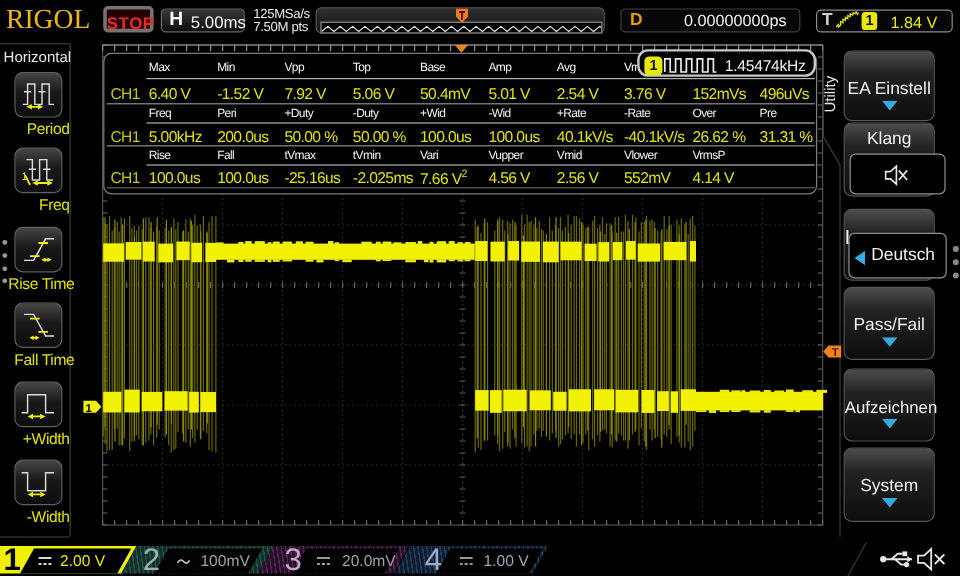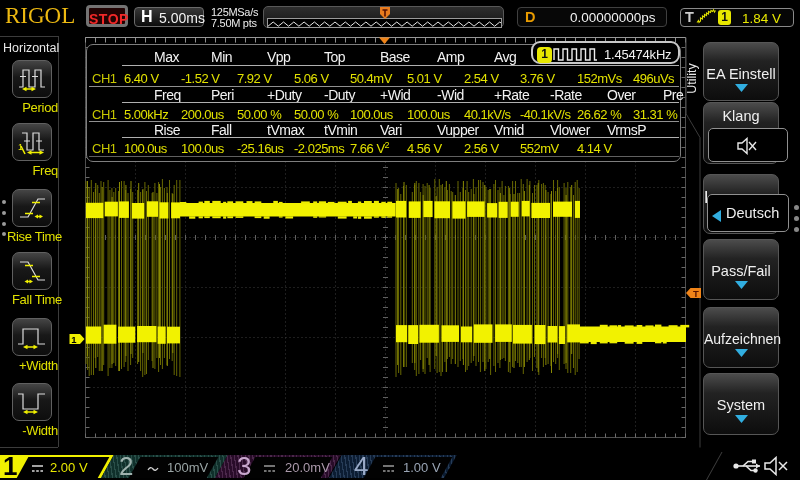--- a/index.html
+++ b/index.html
@@ -1,20 +1,20 @@
 <!DOCTYPE html>
 <html><head><meta charset="utf-8">
 <style>
 * { margin:0; padding:0; box-sizing:border-box; }
 html,body { background:#000; }
 #screen { position:relative; width:800px; height:480px; background:#000; overflow:hidden;
   font-family:"Liberation Sans", sans-serif; }
 #panel { position:absolute; left:86px; top:44px; width:595px; height:117.5px;
   background:#000; border:1px solid #7e7e7e; border-radius:7px; }
-.th { position:absolute; color:#f2f2f2; font-size:14px; letter-spacing:-0.5px; transform:translateY(-50%); white-space:pre;margin-left:30px; }
+.th { position:absolute; color:#f2f2f2; font-size:10px; letter-spacing:-0.5px; transform:translateY(-50%); white-space:pre; }
 .tv { position:absolute; color:#e2e200; font-size:13px; letter-spacing:-0.5px; transform:translateY(-50%); white-space:pre; }
 .tv sup { font-size:9px; }
 #freqbox { position:absolute; left:531px; top:41px; width:149px; height:22.5px; background:#000;
   border:2px solid #c8c8c8; border-radius:9px; }
 .ibtn { position:absolute; left:12px; width:40px; height:38px; border-radius:7px;
   background:linear-gradient(#454545,#181818 45%,#0d0d0d); border:1px solid #606060; }
 .ilab { position:absolute; left:2px; text-align:right; color:#e0e000; font-size:13px; letter-spacing:-0.3px; }
 .mbtn { position:absolute; left:703px; width:76px; border-radius:7px;
   background:linear-gradient(#4c4c4c,#222 32%,#0d0d0d); border:1px solid #565656; }
 .inbox { position:absolute; background:#000; border:1.5px solid #909090; border-radius:5px; }

